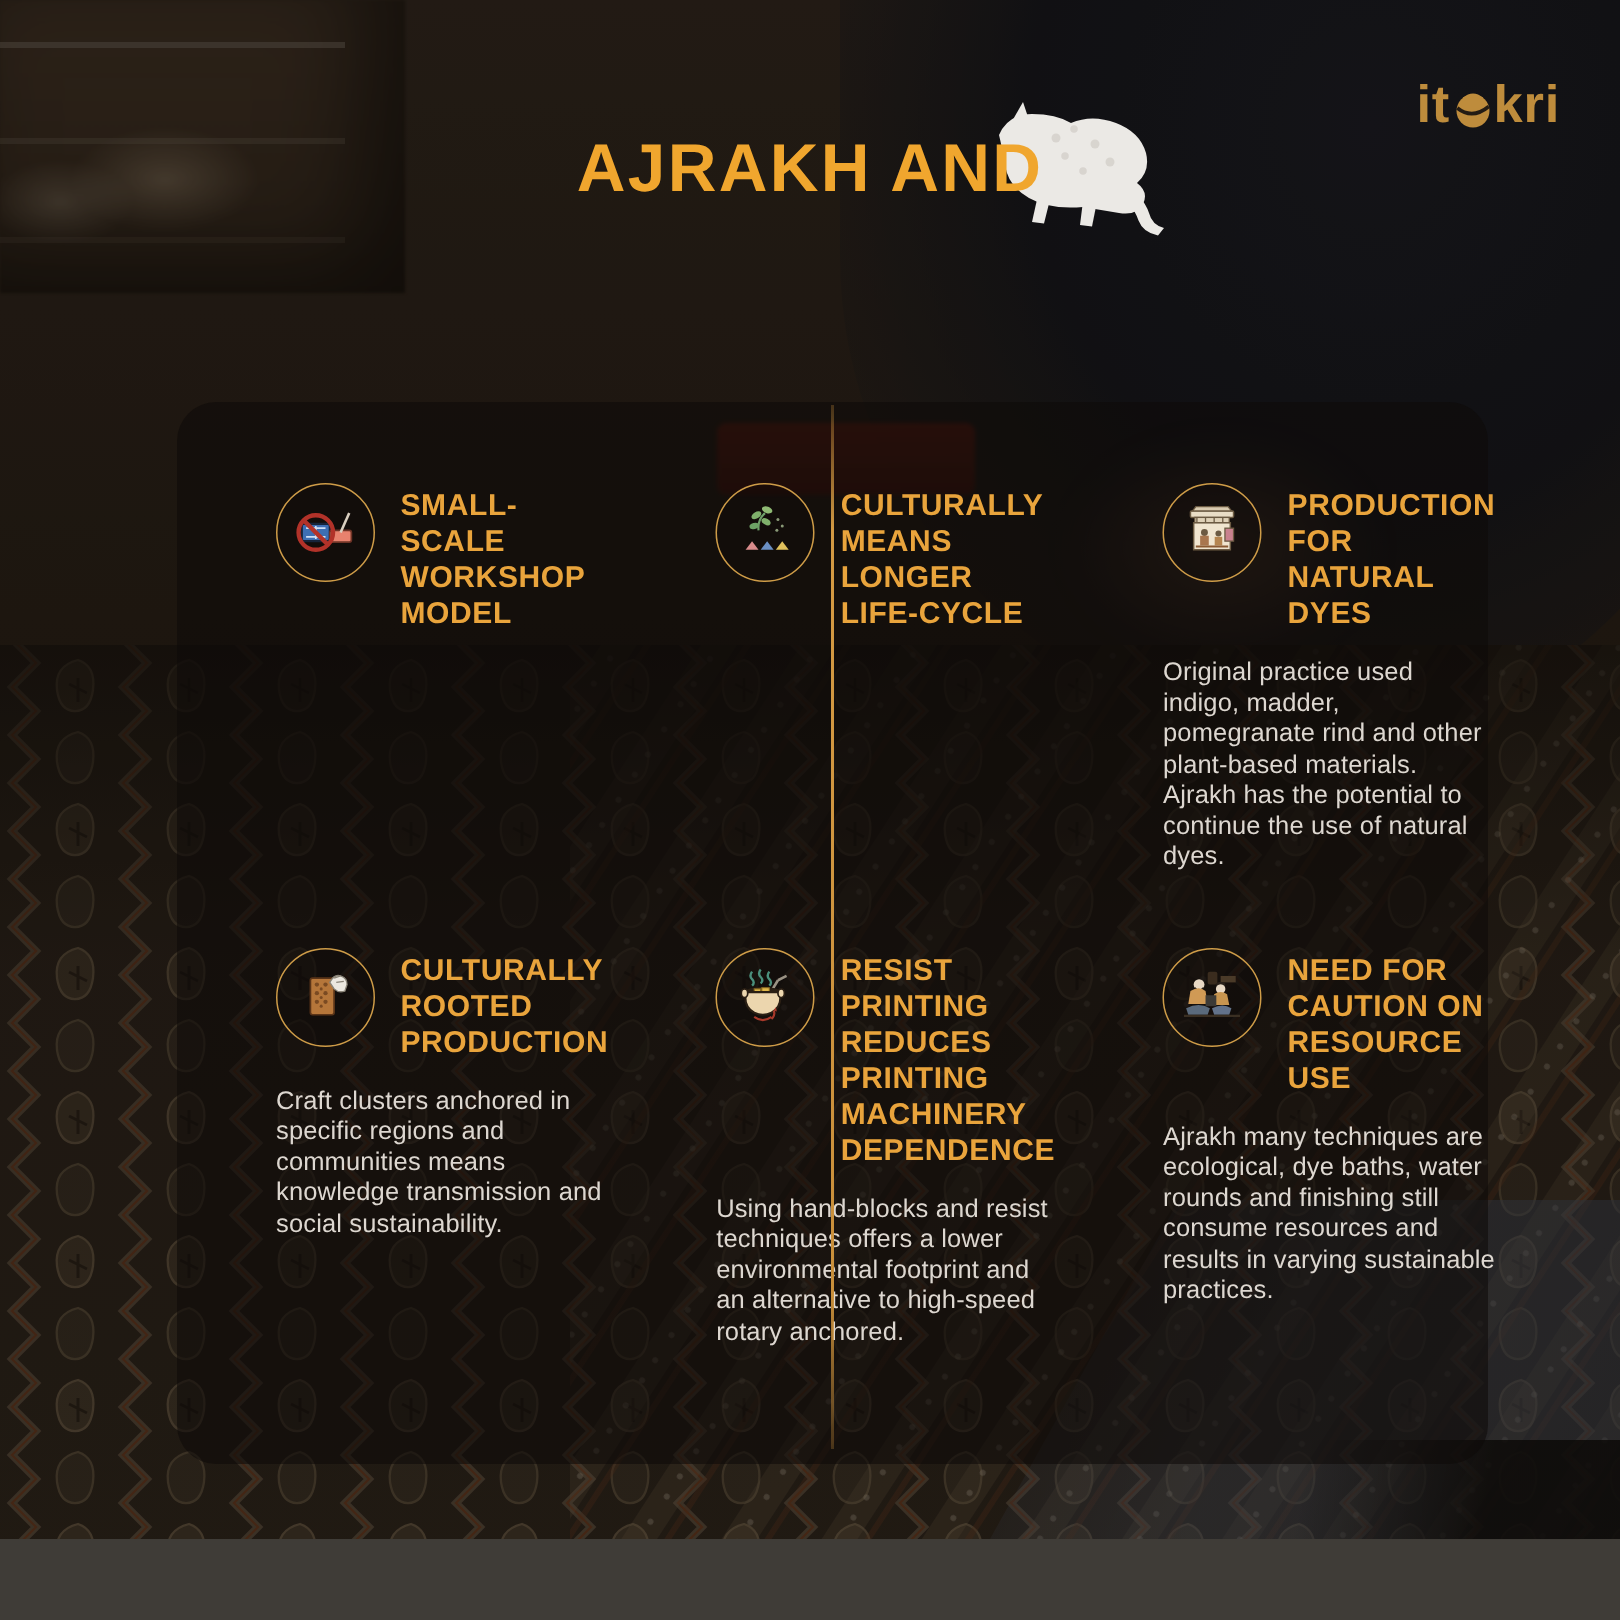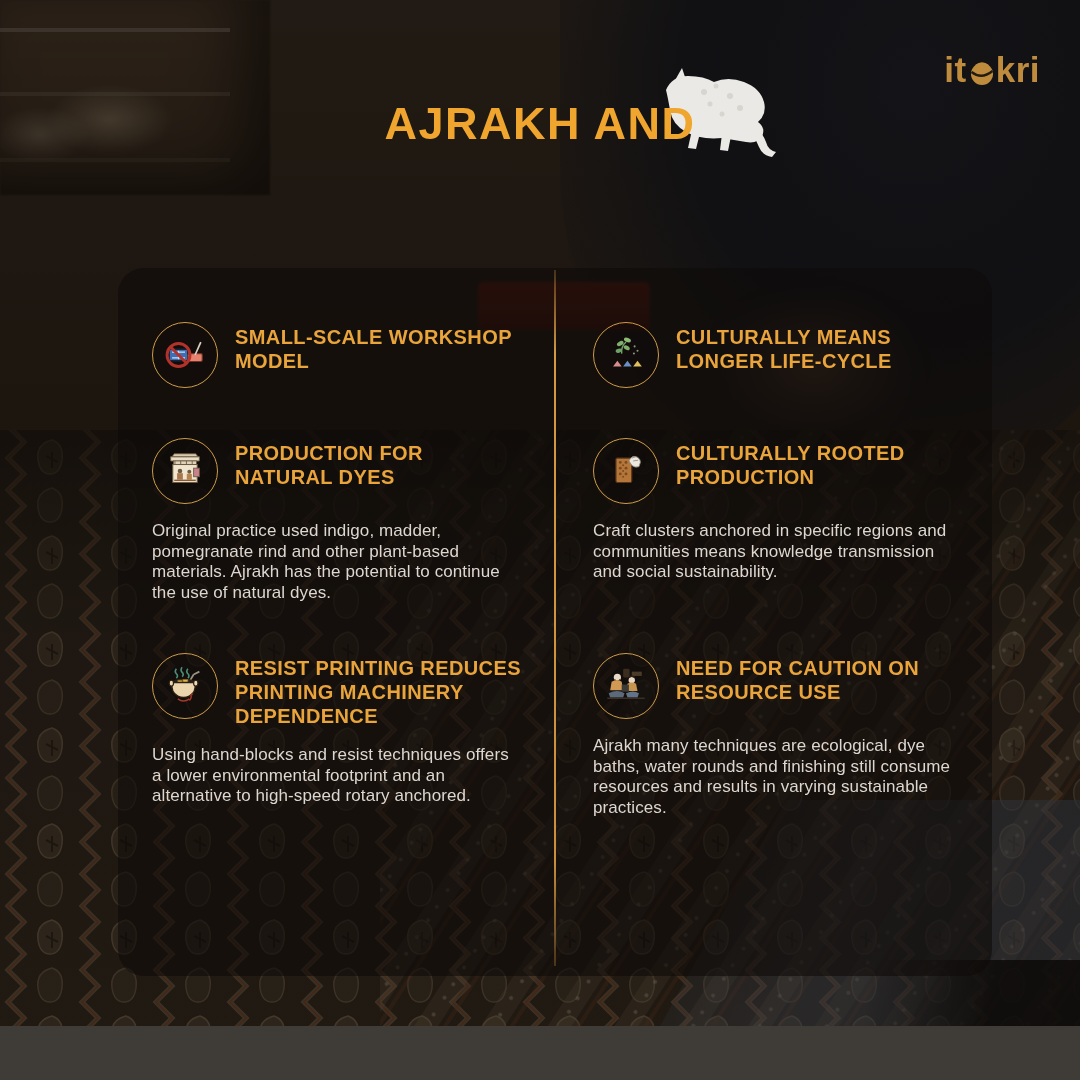--- a/index.html
+++ b/index.html
@@ -31,33 +31,33 @@
   .bg-fabric-shade{position:absolute;left:0;top:430px;width:1080px;height:596px;
     background:linear-gradient(180deg,rgba(18,14,10,.75) 0%,rgba(18,14,10,.25) 35%,rgba(18,14,10,.15) 100%);}
   .bg-blue-edge{position:absolute;right:0;top:800px;width:420px;height:226px;
     background:linear-gradient(115deg,rgba(70,78,92,0) 0%,rgba(70,78,92,.45) 45%,rgba(52,58,70,.6) 100%);
     clip-path:polygon(30% 0,100% 0,100% 100%,0 100%);}
   .bg-bottom-bar{position:absolute;left:0;top:1026px;width:1080px;height:54px;background:#55524d;}
   .bg-bottom-shadow{position:absolute;right:0;top:960px;width:300px;height:66px;
     background:linear-gradient(100deg,rgba(0,0,0,0) 30%,rgba(10,8,6,.8) 70%);}
   .bg-vignette{position:absolute;inset:0;background:rgba(12,9,6,.30);}
   
-  .title{position:absolute;left:0;top:96px;width:1080px;text-align:center;z-index:6;
+  .title{position:absolute;left:0;top:84px;width:1080px;text-align:center;z-index:6;
     color:#F0A62E;font-weight:800;font-size:45px;line-height:56px;letter-spacing:1.5px;}
   .cat{position:absolute;left:652px;top:52px;width:132px;height:118px;z-index:5;opacity:.96;}
   .logo{position:absolute;right:40px;top:50px;z-index:6;display:flex;align-items:center;
     color:#BE8C3C;font-weight:700;font-size:35px;letter-spacing:.5px;}
   .logo svg{margin:6px 1px 0 2px;}
   
   .panel{position:absolute;left:118px;top:268px;width:874px;height:708px;z-index:4;
     background:rgba(14,11,8,.58);border-radius:26px;
     box-sizing:border-box;padding:54px 30px 0 34px;}
   .divider{position:absolute;left:calc(50% - 1px);top:2px;bottom:10px;width:2px;
     background:linear-gradient(180deg,rgba(217,154,62,.25) 0%,#D49A43 12%,#C98F3A 85%,rgba(217,154,62,.25) 100%);}
-  .grid{display:grid;grid-template-columns:1fr 1fr;column-gap:72px;row-gap:50px;}
+  .grid{display:grid;grid-template-columns:1fr 1fr 1fr;column-gap:72px;row-gap:50px;margin-left:32px;}
   .sec-head{display:flex;align-items:flex-start;gap:17px;}
   .icon-circle{flex:0 0 auto;width:66px;height:66px;border:1.6px solid #CE9C48;border-radius:50%;
     display:flex;align-items:center;justify-content:center;background:rgba(10,8,6,.25);box-sizing:border-box;}
   .sec-title{color:#E9A43C;font-weight:700;font-size:20px;line-height:24px;letter-spacing:.4px;margin-top:3px;}
   .sec-body{margin-top:17px;color:#DDD7D0;font-size:17px;line-height:20.5px;letter-spacing:.1px;max-width:398px;}
 </style>
 </head>
 <body>
 
 <div class="bg-base"></div>

